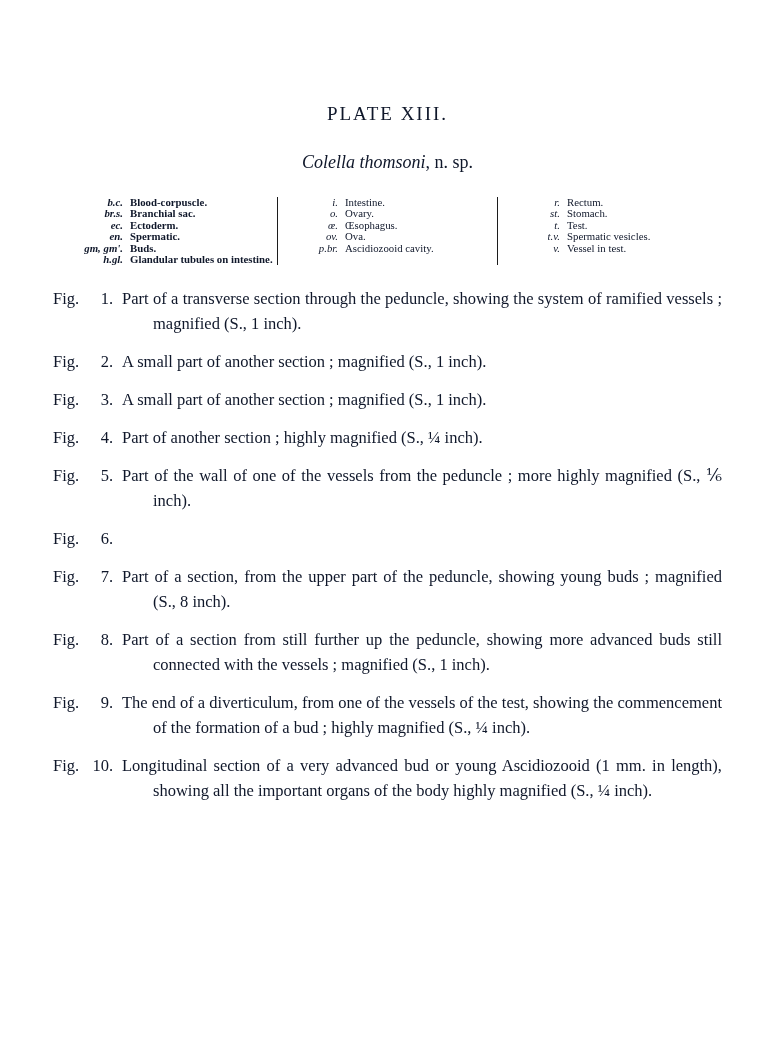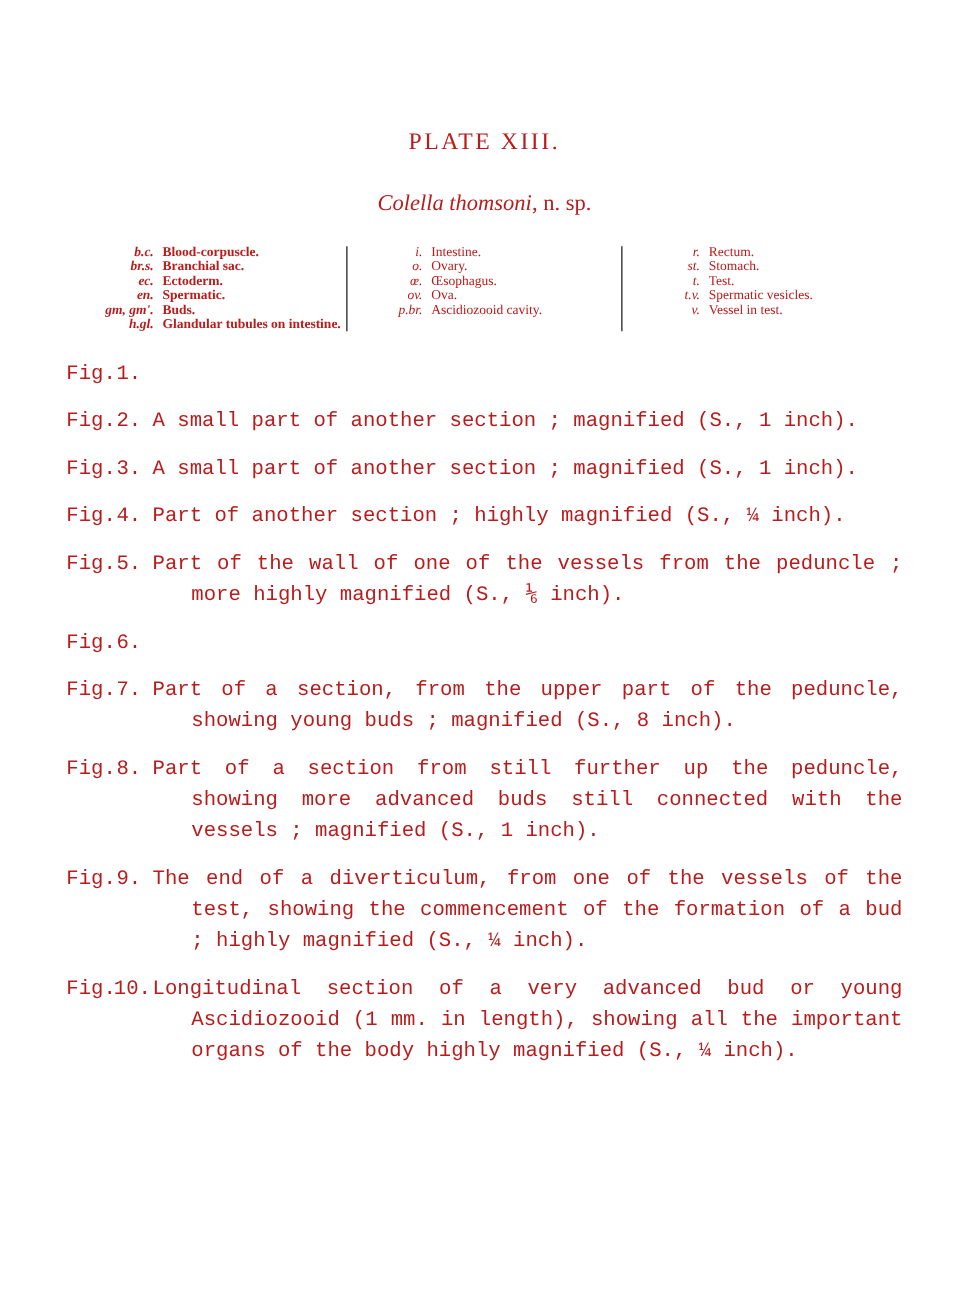--- a/index.html
+++ b/index.html
@@ -2,21 +2,21 @@
 <html><head>
 <meta charset="utf-8">
 <style>
   html, body { margin: 0; padding: 0; background: #e9e9e9; }
   .page {
     position: relative;
     width: 776px;
     height: 1050px;
     margin: 0 auto;
     background: #ffffff;
-    color: #b91c1c;
+    color: #0f172a;
     font-family: "Liberation Serif", "DejaVu Serif", serif;
     box-sizing: border-box;
     padding: 103px 54px 0 53px;
     overflow: hidden;
   }
   
   .plate-title {
     text-align: center;
     font-size: 19px;
     letter-spacing: 2px;
@@ -45,21 +45,21 @@
     flex: none;
     text-align: right;
     font-style: italic;
     width: 70px;
   }
   .lg-col2 .lg-abbr { width: 60px; }
   .lg-col3 .lg-abbr { width: 62px; }
   .lg-label { padding-left: 7px; white-space: nowrap; }
 
   
-  .figures { margin-top: 21px; font-family: Liberation Mono, monospace; }
+  .figures { margin-top: 21px; }
   .fig-row {
     display: flex;
     align-items: flex-start;
     margin-bottom: 13px;
     font-size: 16.5px;
     line-height: 25px;
   }
   .fig-label { flex: none; width: 38px; }
   .fig-num   { flex: none; width: 22px; text-align: right; }
   .fig-text  {
@@ -156,20 +156,21 @@
       </div>
     </div>
 
   </div>
 
   <div class="figures">
 
     <div class="fig-row">
       <span class="fig-label">Fig.</span>
       <span class="fig-num">1.</span>
+      <div class="fig-text">Part of a transverse section through the peduncle, showing the system of ramified vessels ; magnified (S., 1 inch).</div>
     </div>
 
     <div class="fig-row">
       <span class="fig-label">Fig.</span>
       <span class="fig-num">2.</span>
       <div class="fig-text">A small part of another section ; magnified (S., 1 inch).</div>
     </div>
 
     <div class="fig-row">
       <span class="fig-label">Fig.</span>

